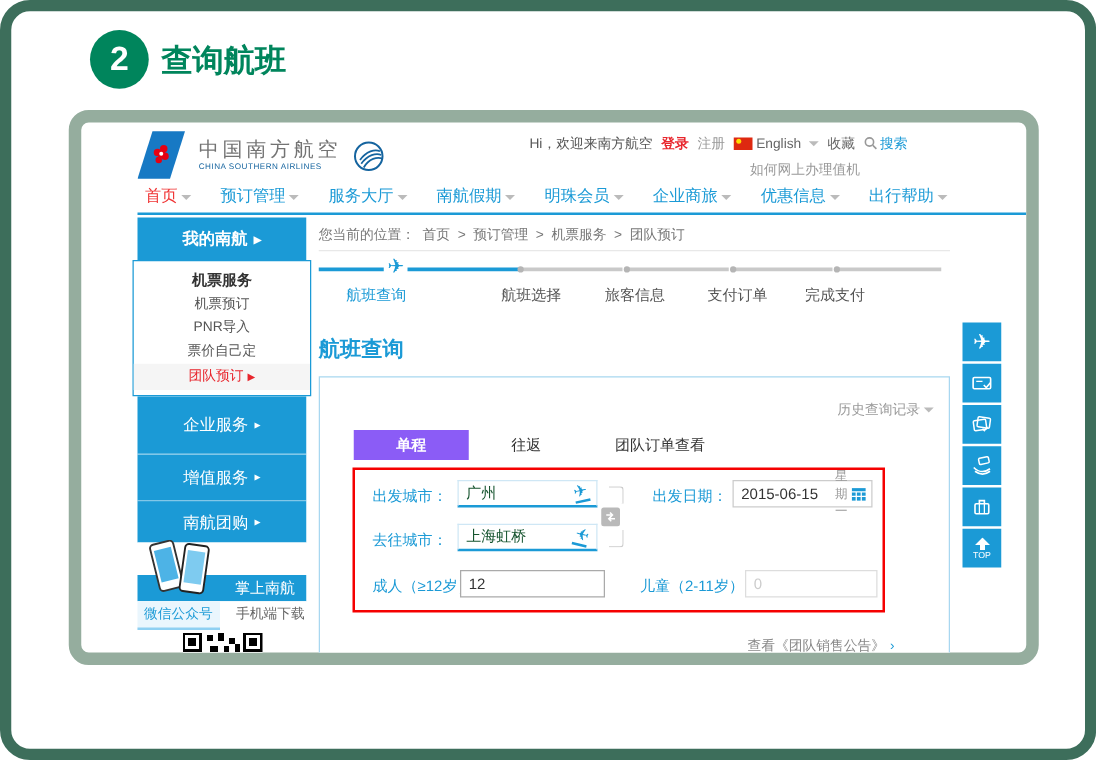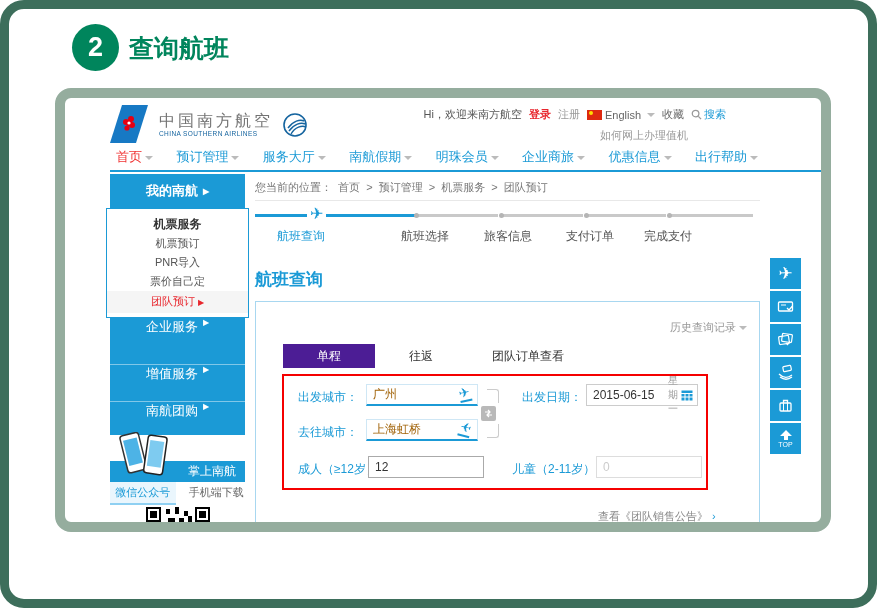--- a/index.html
+++ b/index.html
@@ -45,22 +45,22 @@
   .sidebar { position:absolute; left:45px; top:76px; width:135px; }
   .sb-head { height:34px; background:#1b9ad6; color:#fff; font-size:13px; font-weight:bold;
              display:flex; align-items:center; justify-content:center; gap:5px; }
   .sb-arrow { font-size:8px; }
   .sb-panel { position:relative; margin-left:-4px; width:143px; border:1px solid #1b9ad6;
               background:#fff; padding:5px 0 4px; }
   .sb-group-title { text-align:center; font-size:12px; font-weight:bold; color:#333; line-height:20px; }
   .sb-item { text-align:center; font-size:11px; color:#555; line-height:19px; display:block; text-decoration:none; }
   .sb-item.active { color:#e8262d; background:#f5f5f5; line-height:20px; }
   .sb-item.active .sb-arrow { color:#e8262d; }
-  .sb-sec { background:#1b9ad6; color:#fff; font-size:13px; display:flex; 
-            justify-content:center; gap:5px; border-top:1px solid rgba(255,255,255,.45); }
+  .sb-sec { background:#1b9ad6; color:#fff; font-size:13px; display:flex; align-items:center;
+            justify-content:center; gap:5px; border-top:1px solid rgba(255,255,255,.45);font-family:Liberation Mono, monospace; }
   .sb-sec1 { height:46px; border-top:none; }
   .sb-sec2 { height:37px; }
   .sb-sec3 { height:34px; }
   .sb-gap { height:26px; background:#fff; }
   .sb-banner { height:21px; background:#1b9ad6; color:#fff; font-size:12px;
                text-align:right; padding-right:9px; line-height:21px; }
   .phones { position:absolute; left:8px; top:258px; z-index:2; }
   .sb-tabs { height:23px; display:flex; background:#fff; font-size:11px; }
   .sb-tab-wechat { width:72px; text-align:center; line-height:20px; color:#1b9ad6;
                    background:#eaf6fd; border-bottom:2px solid #8fd0f2; }
@@ -82,26 +82,26 @@
   .step-label { position:absolute; top:52px; transform:translateX(-50%); font-size:12px; color:#555; white-space:nowrap; }
   .step-label.active { color:#1b9ad6; }
 
   .main-title { position:absolute; top:92px; left:0; font-size:17px; font-weight:bold; color:#1b9ad6; }
 
   .panel { position:absolute; top:125px; left:0; width:505px; height:240px; border:1px solid #a8d7f0; background:#fff; }
   .history { position:absolute; top:18px; right:12px; font-size:11px; color:#999; }
   .tabs { position:absolute; top:42px; left:27px; display:flex; }
   .tab { width:92px; height:24px; line-height:24px; text-align:center; font-size:12px; color:#333; cursor:pointer; }
   .tab.wide { width:122px; }
-  .tab.active { background:#4c1d95; color:#fff; font-weight:normal; }
+  .tab.active { background:#8b5cf6; color:#fff; font-weight:bold; }
 
   .redbox { position:absolute; top:72px; left:26px; width:426px; height:116px; border:2px solid #f50000; }
   .flabel { position:absolute; font-size:12px; color:#1b9ad6; white-space:nowrap; }
   .city-input { position:absolute; width:112px; height:22px; border:1px solid #cfe7f5;
-                border-bottom:2px solid #1b9ad6; font-size:12px; color:#a16207; padding:0 36px 0 6px;
+                border-bottom:2px solid #1b9ad6; font-size:12px; color:#14532d; padding:0 36px 0 6px;
                 font-family:"Liberation Sans", sans-serif; }
   .plane-ic { position:absolute; color:#1b9ad6; font-size:13px; line-height:13px; }
   .plane-ic.take { transform:rotate(-12deg); }
   .plane-ic.land { transform:rotate(14deg) scaleX(-1); }
   .plane-ic u { display:block; height:2px; background:#1b9ad6; border:none; margin-top:1px; }
   .br { position:absolute; width:12px; }
   .br-top { height:14px; border-top:1px solid #ccc; border-right:1px solid #ccc; border-top-right-radius:3px; }
   .br-bot { height:14px; border-bottom:1px solid #ccc; border-right:1px solid #ccc; border-bottom-right-radius:3px; }
   .swap { position:absolute; width:15px; height:15px; background:#b9b9b9; border-radius:2px;
           display:flex; align-items:center; justify-content:center; }

